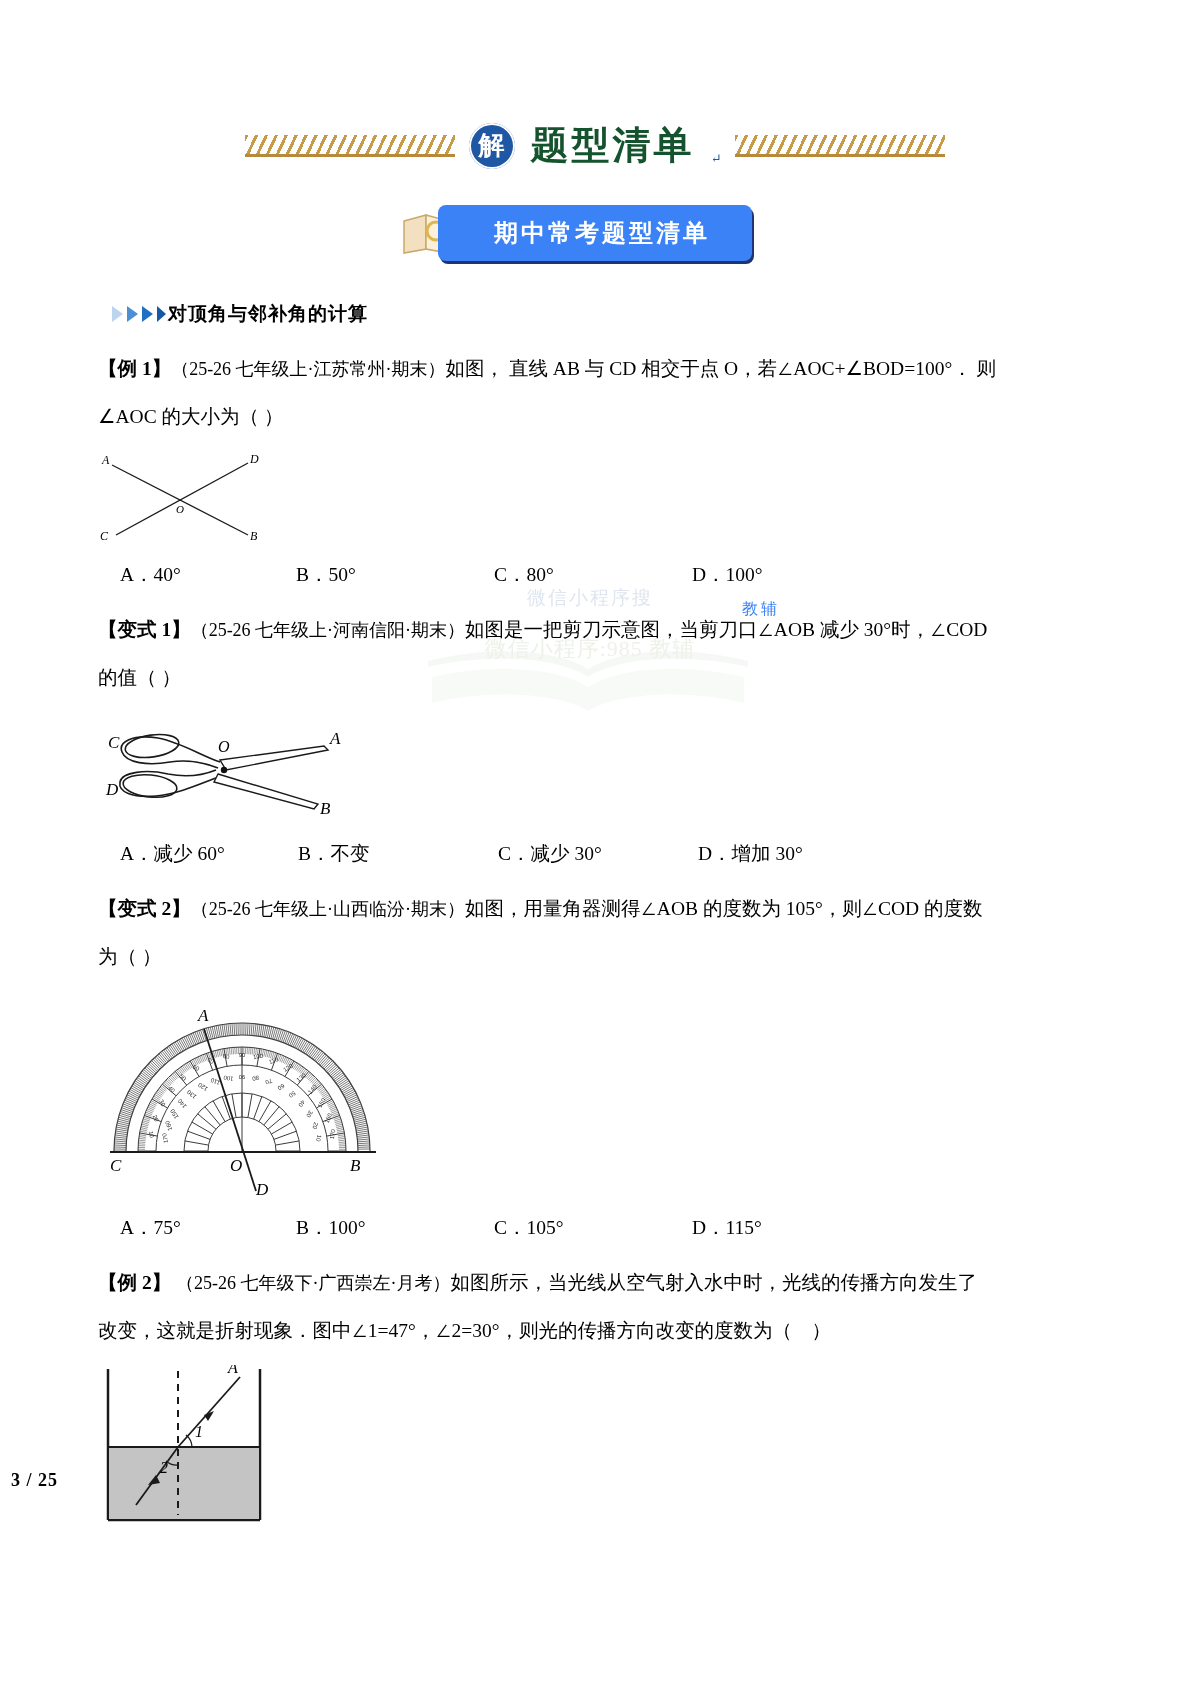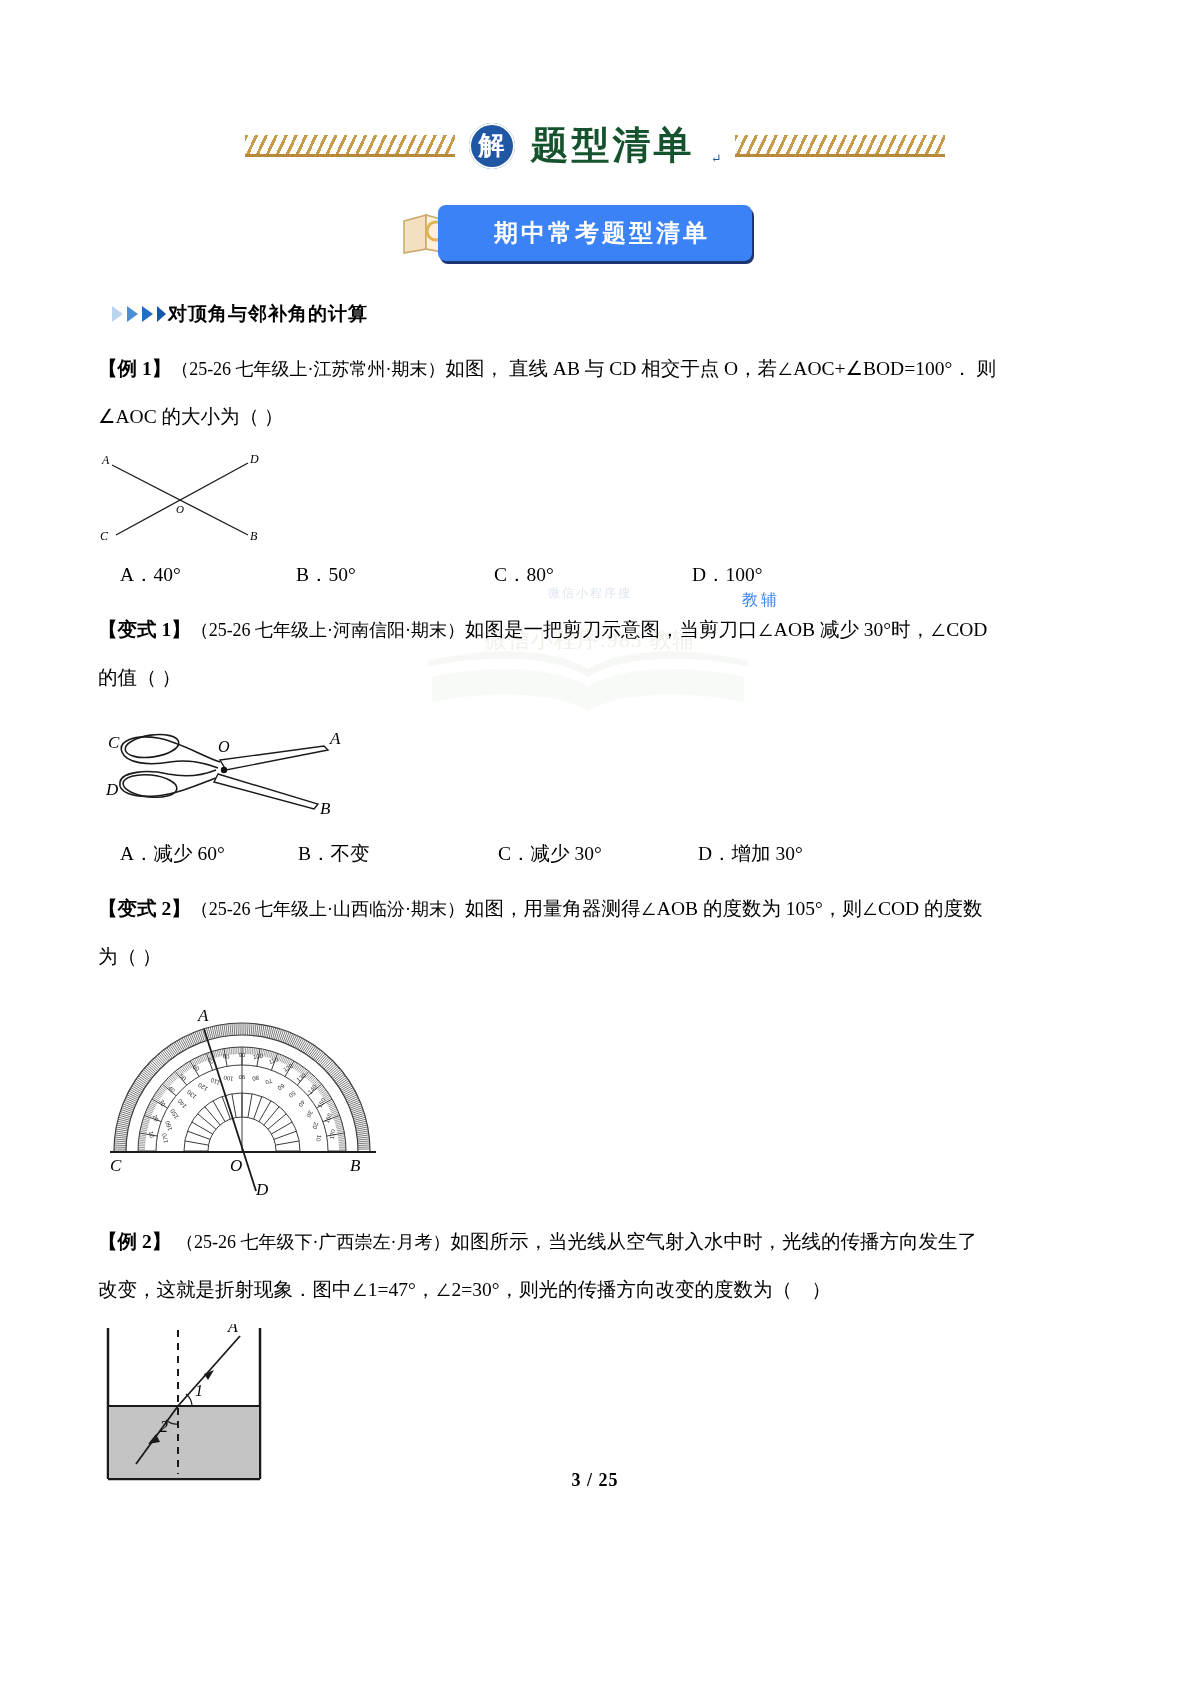--- a/index.html
+++ b/index.html
@@ -26,21 +26,21 @@
     left: 400px;
     top: 585px;
     width: 380px;
     height: 160px;
     pointer-events: none;
     z-index: 0;
     text-align: center;
   }
   .wm-top {
     font-family: Liberation Sans, sans-serif;
-    font-size: 12px;
+    font-size: 19px;
     color: #dfe6ef;
     letter-spacing: 2px;
     margin-bottom: 2px;
   }
   .wm-mid {
     font-family: "Liberation Serif", serif;
     font-size: 60px;
     font-weight: bold;
     color: #e9f0e9;
     line-height: 62px;
@@ -175,23 +175,22 @@
   }
   .options .opt { width: 170px; }
   .options.wide .opt { width: 172px; }
   .options .opt:first-child { padding-left: 22px; }
 
   .fig { margin: 10px 0 0 0; position: relative; z-index: 2; }
 
   
   .footer {
     position: absolute;
-    left: 0; right: 0;
+    left: 11px; right: 0;
     top: 1470px;
-    text-align: center;
     font-family: "Liberation Serif", serif;
     font-size: 18px;
     font-weight: bold;
     letter-spacing: 1px;
   }
 </style>
 </head>
 <body>
 
 <div class="page">
@@ -772,20 +771,26 @@
 
         <line x1="100" y1="38" x2="152" y2="200" stroke="#1a1a1a" stroke-width="1.8"></line>
         <text x="94" y="30" font-family="Liberation Serif, serif" font-style="italic" font-size="17">A</text>
         <text x="6" y="180" font-family="Liberation Serif, serif" font-style="italic" font-size="17">C</text>
         <text x="126" y="180" font-family="Liberation Serif, serif" font-style="italic" font-size="17">O</text>
         <text x="246" y="180" font-family="Liberation Serif, serif" font-style="italic" font-size="17">B</text>
         <text x="152" y="204" font-family="Liberation Serif, serif" font-style="italic" font-size="17">D</text>
       </svg>
     </div>
 
+    <div class="options">
+      <span class="opt">A．75°</span>
+      <span class="opt">B．100°</span>
+      <span class="opt">C．105°</span>
+      <span class="opt">D．115°</span>
+    </div>
 
     <p class="q">
       <span class="lbl">【例 2】</span>&nbsp;<span class="small-src">（25-26 七年级下·广西崇左·月考）</span><span>如图所示，当光线从空气射入水中时，光线的传播方向发生了</span><br>
       <span>改变，这就是折射现象．图中∠1=47°，∠2=30°，则光的传播方向改变的度数为（　）</span>
     </p>
 
     <div class="fig" style="margin-left:2px;">
       <svg width="170" height="160" viewBox="0 0 170 160">
 
         <line x1="8" y1="4" x2="8" y2="155" stroke="#1a1a1a" stroke-width="2.5"></line>

